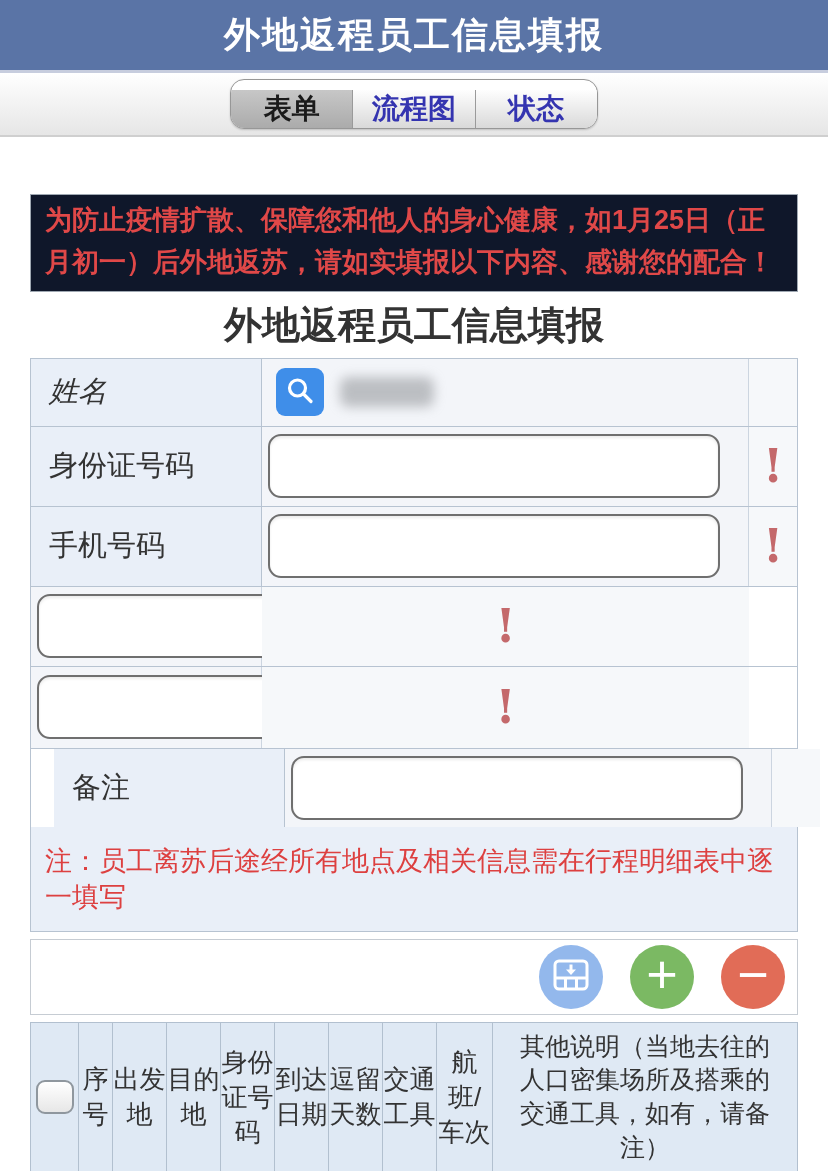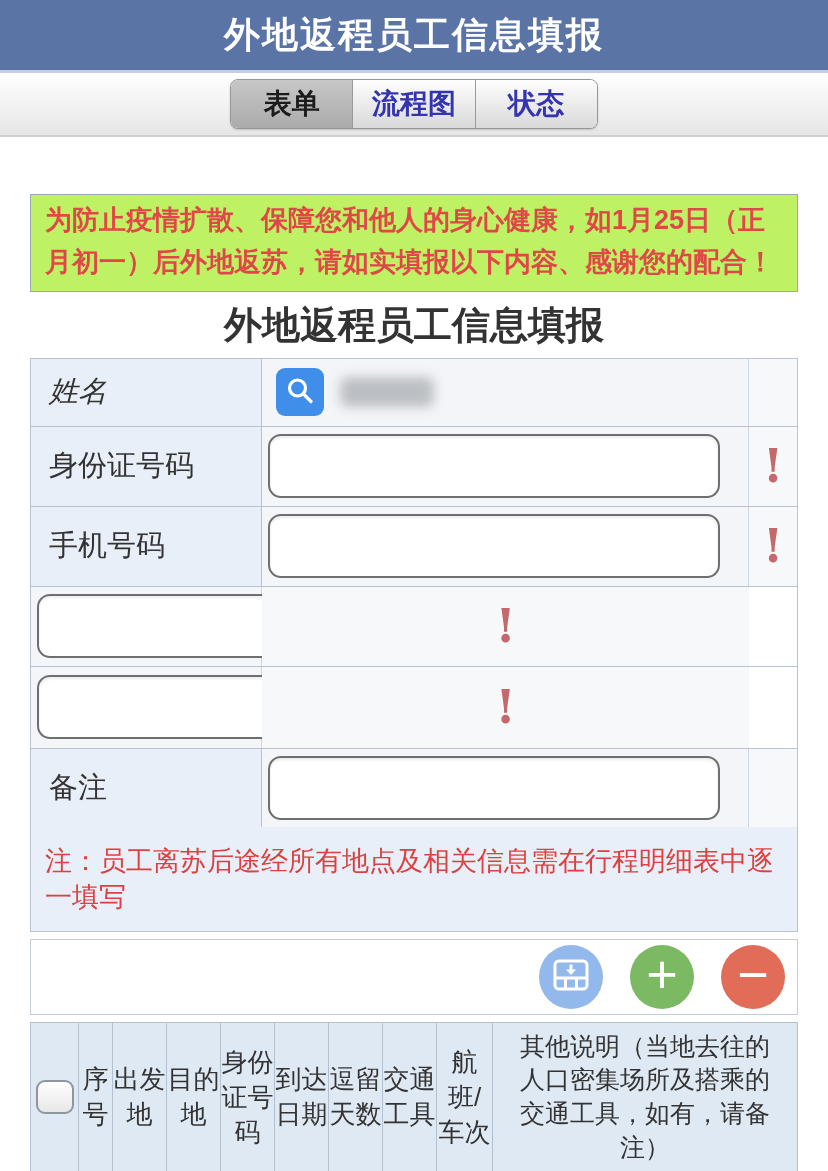--- a/index.html
+++ b/index.html
@@ -9,32 +9,32 @@
   
   .app-header { height:73px; background:#5a74a6; border-bottom:3px solid #c7cdde;
                 display:flex; align-items:center; justify-content:center; }
   .app-header .title { color:#ffffff; font-size:36px; font-weight:bold; letter-spacing:2px; }
 
   
   .tab-strip { height:64px; background:linear-gradient(#ffffff,#e6e6e6);
                border-bottom:2px solid #cfcfcf;
                display:flex; align-items:center; justify-content:center; }
   .segmented { display:flex; width:368px; height:50px; border:1px solid #979797;
-               border-radius:8px; overflow:hidden; background:#fff;
-               box-shadow:0 1px 2px rgba(0,0,0,.18); }
+               border-radius:14px; overflow:hidden; background:#fff;
+               box-shadow:0 1px 2px rgba(0,0,0,.18);align-items:flex-end; }
   .seg-tab { flex:1; display:flex; align-items:center; justify-content:center;
              font-size:28px; font-weight:bold; color:#3434b0;
              background:linear-gradient(#fefefe,#d9d9d9); border-left:1px solid #9a9a9a; cursor:pointer; }
   .seg-tab:first-child { border-left:none; }
   .seg-tab.active { background:linear-gradient(#c7c7c7,#ababab); color:#1b1b1b; }
 
   .content { padding:0 30px; }
 
   
-  .notice { margin-top:57px; background:#bef264; border:1px solid #9fa8b2;
+  .notice { margin-top:57px; background:#0f172a; border:1px solid #9fa8b2;
             color:#e04848; font-weight:bold; font-size:27px; line-height:1.55;
             padding:5px 14px 7px; }
 
   
   .form-title { text-align:center; font-size:38px; font-weight:bold; color:#333;
                 margin:8px 0 7px; }
 
   
   .form-table { border:1px solid #b7c3d1; }
   .form-row { display:grid; grid-template-columns:231px 487px 48px;
@@ -154,21 +154,21 @@
 
     <div class="form-row" style="height:82px;">
       <div class="cell-value">
         <input class="text-input" type="text" style="">
       </div>
       <div class="cell-req">
         <span class="req-mark">!</span>
       </div>
     </div>
 
-    <div class="form-row" style="height:78px;">
+    <div class="form-row" style="height:78px;margin-left:23px;">
       <div class="cell-label">备注</div>
       <div class="cell-value">
         <input class="text-input" type="text" style="">
       </div>
       <div class="cell-req"></div>
     </div>
 
     <div class="note-row">注：员工离苏后途经所有地点及相关信息需在行程明细表中逐一填写</div>
   </div>
 

